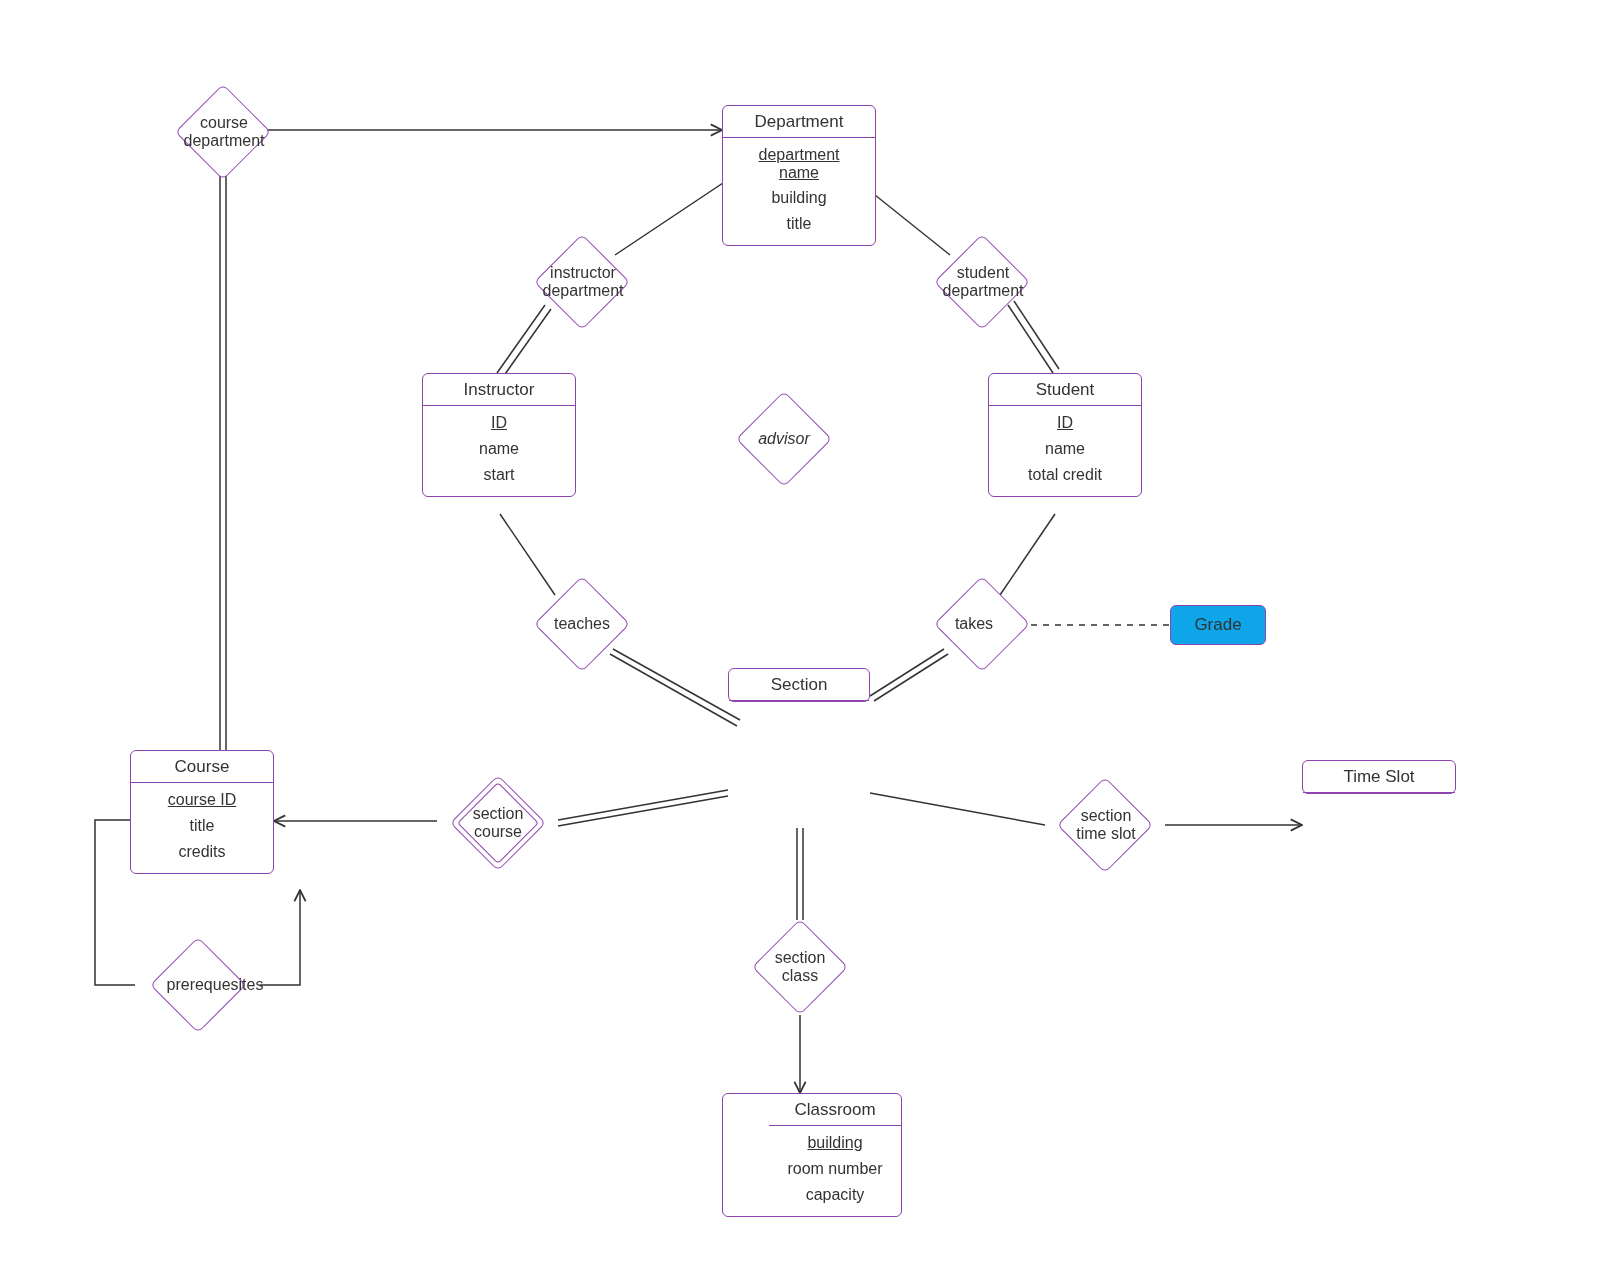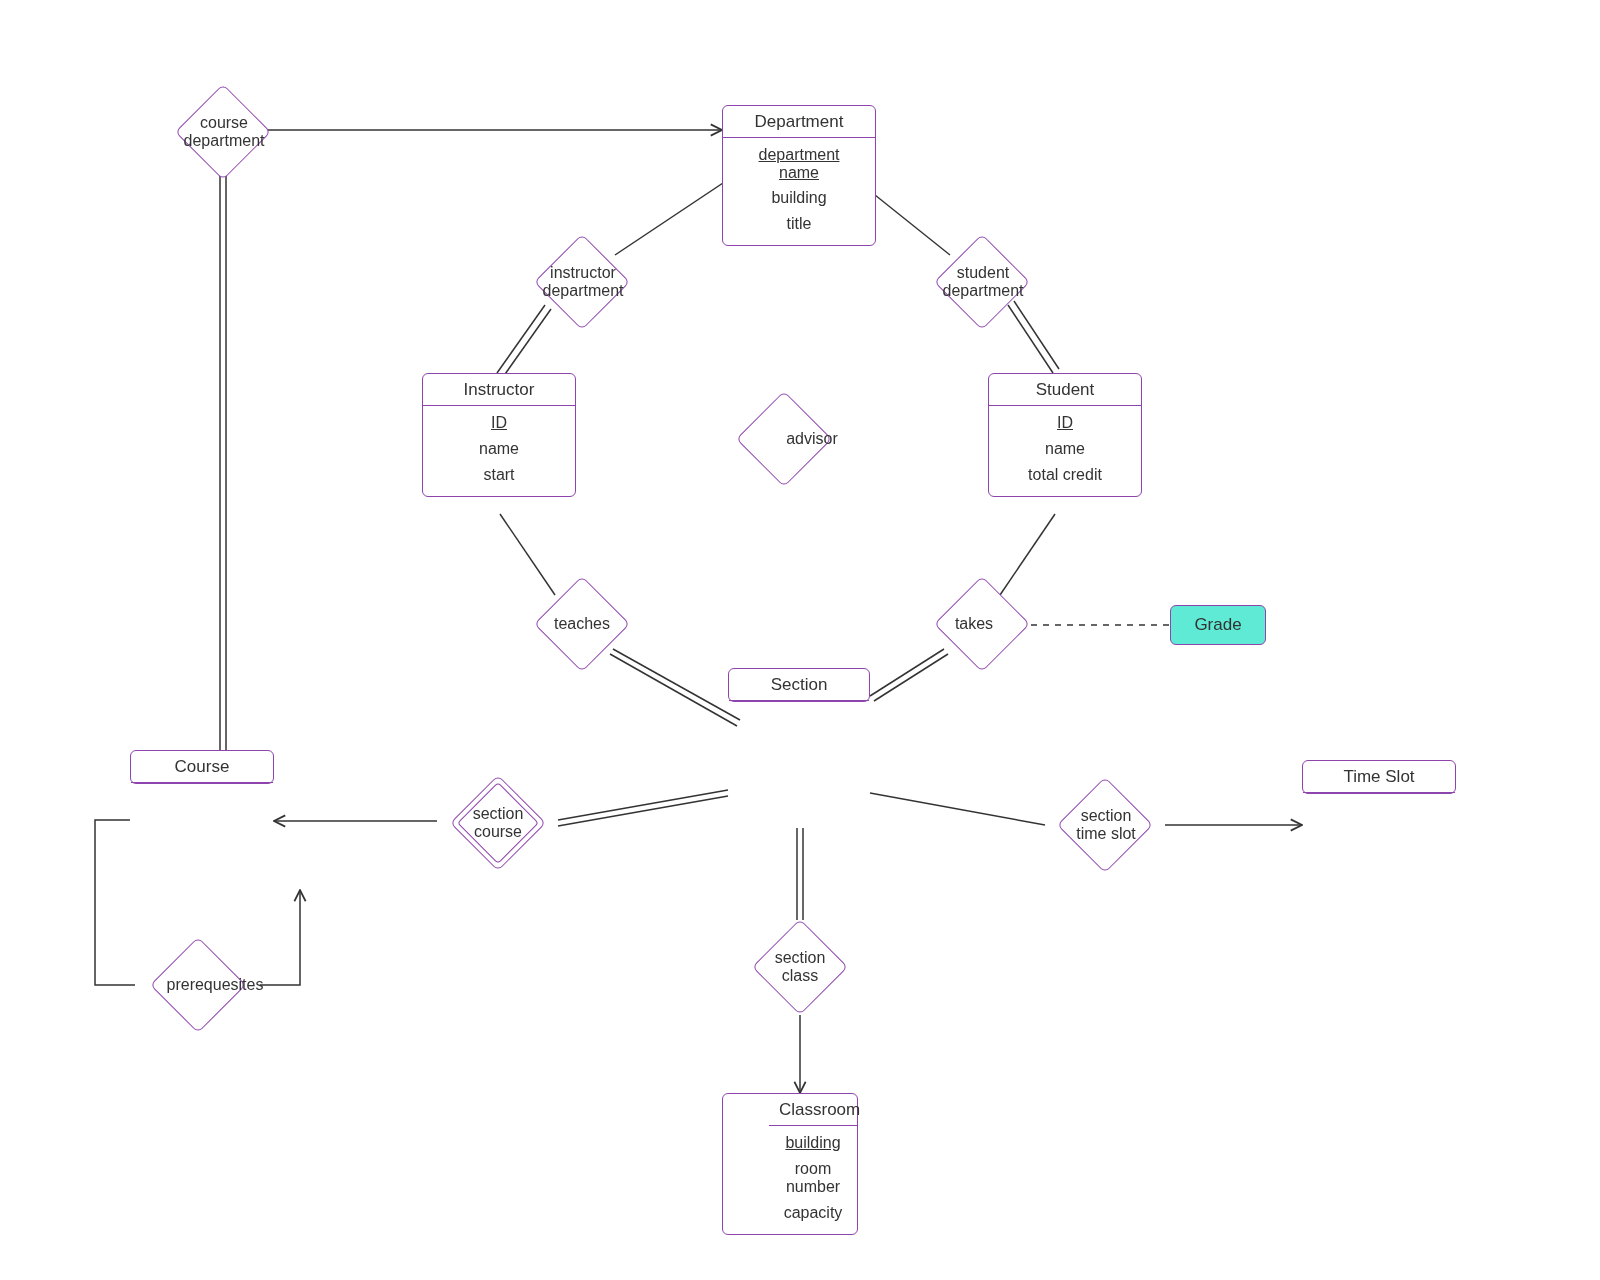--- a/index.html
+++ b/index.html
@@ -59,21 +59,21 @@
   }
   .dlabel {
     position: absolute;
     text-align: center;
     font-size: 16px;
     line-height: 1.15;
     pointer-events: none;
   }
   .rectlabel {
     position: absolute;
-    background: #5eead4;
+    background: #0ea5e9;
     border: 1.5px solid #8e44ad;
     border-radius: 6px;
     box-sizing: border-box;
     text-align: center;
     font-size: 17px;
     display: flex;
     align-items: center;
     justify-content: center;
   }
 </style>
@@ -158,46 +158,51 @@
     <div>total credit</div>
   </div>
 </div>
 
 <div class="entity" style="left:728px; top:668px; width:142px;">
   <div class="title">Section</div>
 </div>
 
 <div class="entity" style="left:130px; top:750px; width:144px;">
   <div class="title">Course</div>
+  <div class="attrs">
+    <div class="pk">course ID</div>
+    <div>title</div>
+    <div>credits</div>
+  </div>
 </div>
 
 <div class="entity" style="left:1302px; top:760px; width:154px;">
   <div class="title">Time Slot</div>
 </div>
 
-<div class="entity" style="left:722px; top:1093px; width:136px;padding-left:46px;">
+<div class="entity" style="left:722px; top:1093px; width:180px;padding-left:46px;">
   <div class="title">Classroom</div>
   <div class="attrs">
     <div class="pk">building</div>
     <div>room number</div>
     <div>capacity</div>
   </div>
 </div>
 
 <div class="diamond" style="left:189px; top:98px; width:68px; height:68px;"></div>
 <div class="dlabel" style="left:170px; top:114px; width:108px;">course<br>department</div>
 
 <div class="diamond" style="left:548px; top:248px; width:68px; height:68px;"></div>
 <div class="dlabel" style="left:528px; top:264px; width:110px;">instructor<br>department</div>
 
 <div class="diamond" style="left:948px; top:248px; width:68px; height:68px;"></div>
 <div class="dlabel" style="left:926px; top:264px; width:114px;">student<br>department</div>
 
 <div class="diamond" style="left:750px; top:405px; width:68px; height:68px;"></div>
-<div class="dlabel" style="left:762px; top:430px; width:100px;">advisor</div>
+<div class="dlabel" style="left:734px; top:430px; width:100px;font-style:italic;">advisor</div>
 
 <div class="diamond" style="left:548px; top:590px; width:68px; height:68px;"></div>
 <div class="dlabel" style="left:532px; top:615px; width:100px;">teaches</div>
 
 <div class="diamond" style="left:948px; top:590px; width:68px; height:68px;"></div>
 <div class="dlabel" style="left:924px; top:615px; width:100px;">takes</div>
 
 <div class="diamond dbl" style="left:464px; top:789px; width:68px; height:68px;"></div>
 <div class="dlabel" style="left:448px; top:805px; width:100px;">section<br>course</div>
 

